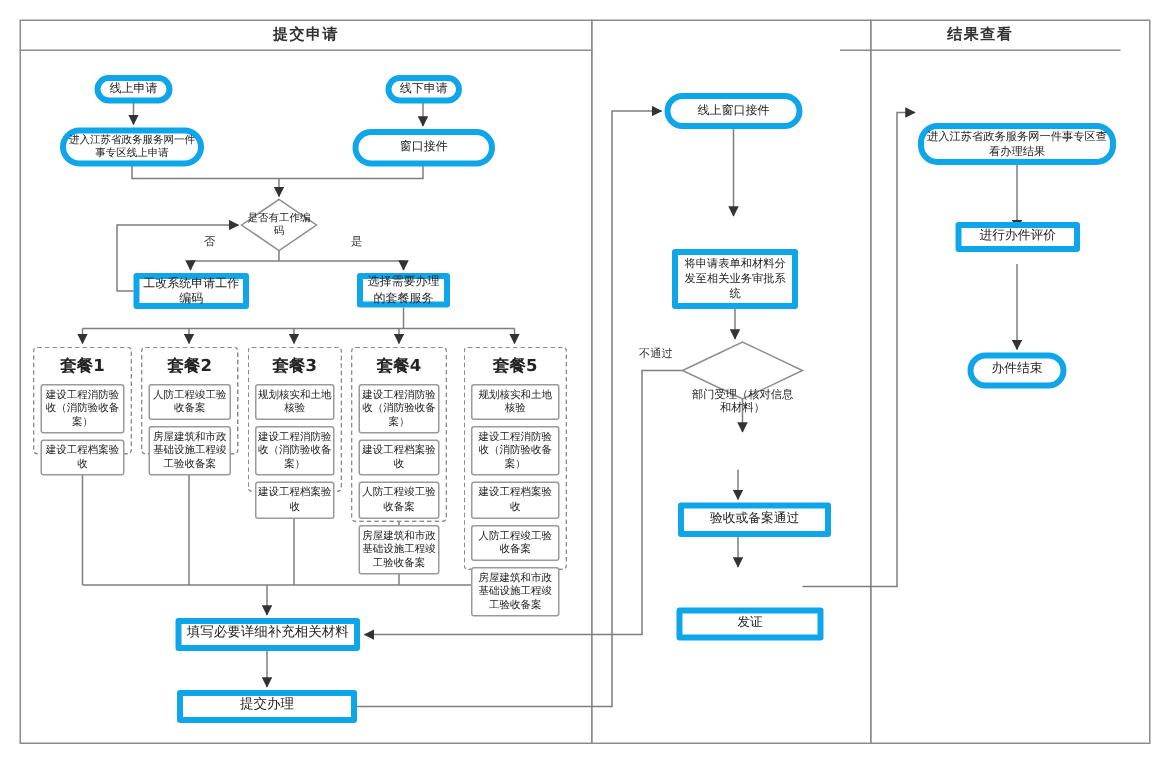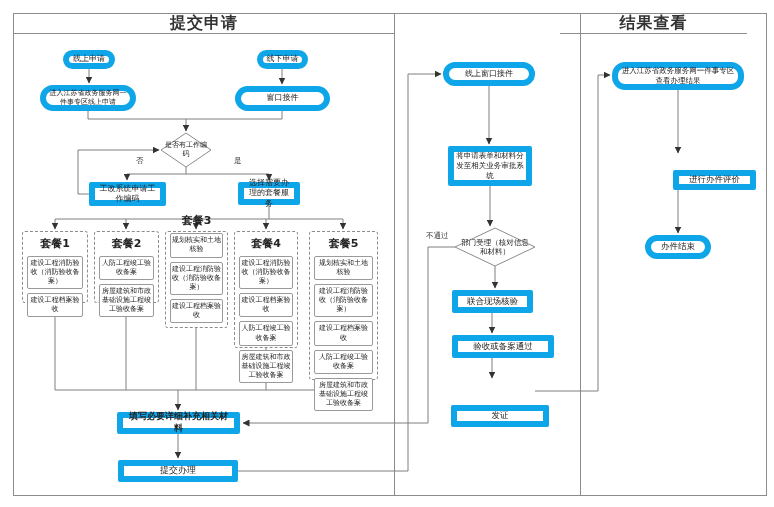--- a/index.html
+++ b/index.html
@@ -2,35 +2,35 @@
 <html><head>
 <meta charset="utf-8">
 <style>
   html,body{margin:0;padding:0;background:#fff;}
   #stage{
     position:relative;width:774px;height:507px;background:#ffffff;overflow:hidden;
     font-family:"DejaVu Sans","Liberation Sans",sans-serif;color:#222;
   }
   .lane{position:absolute;top:13px;height:483px;border:1px solid #8c8c8c;box-sizing:border-box;background:transparent;}
   .lane-header{position:absolute;top:13px;height:21px;border-bottom:1px solid #8c8c8c;box-sizing:border-box;
-    display:flex;align-items:center;justify-content:center;font-size:16px;font-weight:bold;color:#333;letter-spacing:1px;}
-  .node{position:absolute;box-sizing:border-box;background:#fff;border:6px solid #0ea5e9;
+    display:flex;align-items:center;justify-content:center;font-size:10px;font-weight:bold;color:#333;letter-spacing:1px;}
+  .node{position:absolute;box-sizing:border-box;background:#fff;border:4px solid #0ea5e9;
     display:flex;align-items:center;justify-content:center;text-align:center;line-height:1.3;color:#222;padding:1px 2px;}
   .stadium{border-radius:13px;}
   .rect{border-radius:2px;}
   .dtext{position:absolute;display:flex;align-items:center;justify-content:center;text-align:center;line-height:1.25;color:#222;}
   .edge-label{position:absolute;font-size:7.5px;color:#333;}
   .pkg{position:absolute;box-sizing:border-box;border:1px dashed #8c8c8c;border-radius:3px;background:#fff;
     display:flex;flex-direction:column;align-items:stretch;padding:4px 4px;gap:4px;}
   .pkg-title{text-align:center;font-size:11px;font-weight:bold;color:#222;flex:0 0 auto;margin-bottom:1px;}
   .pkg-item{border:1px solid #9a9a9a;border-radius:2px;background:#fff;font-size:7px;line-height:1.3;
     text-align:center;padding:2px 1px;color:#222;display:flex;align-items:center;justify-content:center;}
   svg#edges{position:absolute;left:0;top:0;z-index:1;}
   .node,.pkg,.dtext,.edge-label,.lane-header{z-index:2;}
-  .f7{font-size:7px;} .f75{font-size:7.5px;} .f8{font-size:8px;} .f85{font-size:8.5px;} .f9{font-size:9px;}
+  .f7{font-size:7px;} .f75{font-size:7.5px;margin-top:20px;} .f8{font-size:8px;} .f85{font-size:8.5px;} .f9{font-size:9px;}
 </style>
 </head>
 <body>
 
 <div id="stage">
 
   <svg id="edges" width="774" height="507" viewBox="0 0 774 507">
     <defs>
       <marker id="arr" markerWidth="7" markerHeight="7" refX="6.5" refY="3.5" orient="auto" markerUnits="userSpaceOnUse">
         <path d="M0,0 L7,3.5 L0,7 Z" fill="#333"></path>
@@ -103,21 +103,21 @@
   <div class="pkg" style="left:22px;top:231px;width:66px;height:72px;">
     <div class="pkg-title">套餐1</div>
     <div class="pkg-item">建设工程消防验收（消防验收备案）</div>
     <div class="pkg-item">建设工程档案验收</div>
   </div>
   <div class="pkg" style="left:94px;top:231px;width:65px;height:72px;">
     <div class="pkg-title">套餐2</div>
     <div class="pkg-item">人防工程竣工验收备案</div>
     <div class="pkg-item">房屋建筑和市政基础设施工程竣工验收备案</div>
   </div>
-  <div class="pkg" style="left:165px;top:231px;width:63px;height:97px;justify-content:flex-end;">
+  <div class="pkg" style="left:165px;top:231px;width:63px;height:97px;">
     <div class="pkg-title">套餐3</div>
     <div class="pkg-item">规划核实和土地核验</div>
     <div class="pkg-item">建设工程消防验收（消防验收备案）</div>
     <div class="pkg-item">建设工程档案验收</div>
   </div>
   <div class="pkg" style="left:234px;top:231px;width:64px;height:117px;">
     <div class="pkg-title">套餐4</div>
     <div class="pkg-item">建设工程消防验收（消防验收备案）</div>
     <div class="pkg-item">建设工程档案验收</div>
     <div class="pkg-item">人防工程竣工验收备案</div>
@@ -125,28 +125,27 @@
   </div>
   <div class="pkg" style="left:309px;top:231px;width:69px;height:149px;">
     <div class="pkg-title">套餐5</div>
     <div class="pkg-item">规划核实和土地核验</div>
     <div class="pkg-item">建设工程消防验收（消防验收备案）</div>
     <div class="pkg-item">建设工程档案验收</div>
     <div class="pkg-item">人防工程竣工验收备案</div>
     <div class="pkg-item">房屋建筑和市政基础设施工程竣工验收备案</div>
   </div>
 
-  <div class="node rect f9" style="left:117px;top:412px;width:123px;height:22px;font-weight:bold;">填写必要详细补充相关材料</div>
+  <div class="node rect f9" style="left:117px;top:412px;width:123px;height:22px;">填写必要详细补充相关材料</div>
   <div class="node rect f9" style="left:118px;top:460px;width:120px;height:22px;">提交办理</div>
 
   <div class="node stadium f8" style="left:443px;top:62px;width:92px;height:24px;">线上窗口接件</div>
   <div class="node rect f75" style="left:448px;top:146px;width:84px;height:40px;">将申请表单和材料分发至相关业务审批系统</div>
   <div class="dtext f75" style="left:458px;top:232px;width:74px;height:30px;">部门受理（核对信息和材料）</div>
   <span class="edge-label" style="left:426px;top:231px;">不通过</span>
-  <div class="node rect f85" style="left:452px;top:290px;width:81px;height:23px;">联合现场核验</div>
   <div class="node rect f85" style="left:452px;top:335px;width:102px;height:23px;">验收或备案通过</div>
   <div class="node rect f85" style="left:451px;top:384px;width:98px;height:22px;margin-top:21px;">发证</div>
 
   <div class="node stadium f75" style="left:612px;top:62px;width:132px;height:28px;">进入江苏省政务服务网一件事专区查看办理结果</div>
-  <div class="node rect f85" style="left:637px;top:170px;width:83px;height:20px;margin-left:36px;">进行办件评价</div>
+  <div class="node rect f85" style="left:637px;top:148px;width:83px;height:20px;">进行办件评价</div>
   <div class="node stadium f85" style="left:645px;top:235px;width:66px;height:24px;">办件结束</div>
 
 </div>
 
 </body></html>

